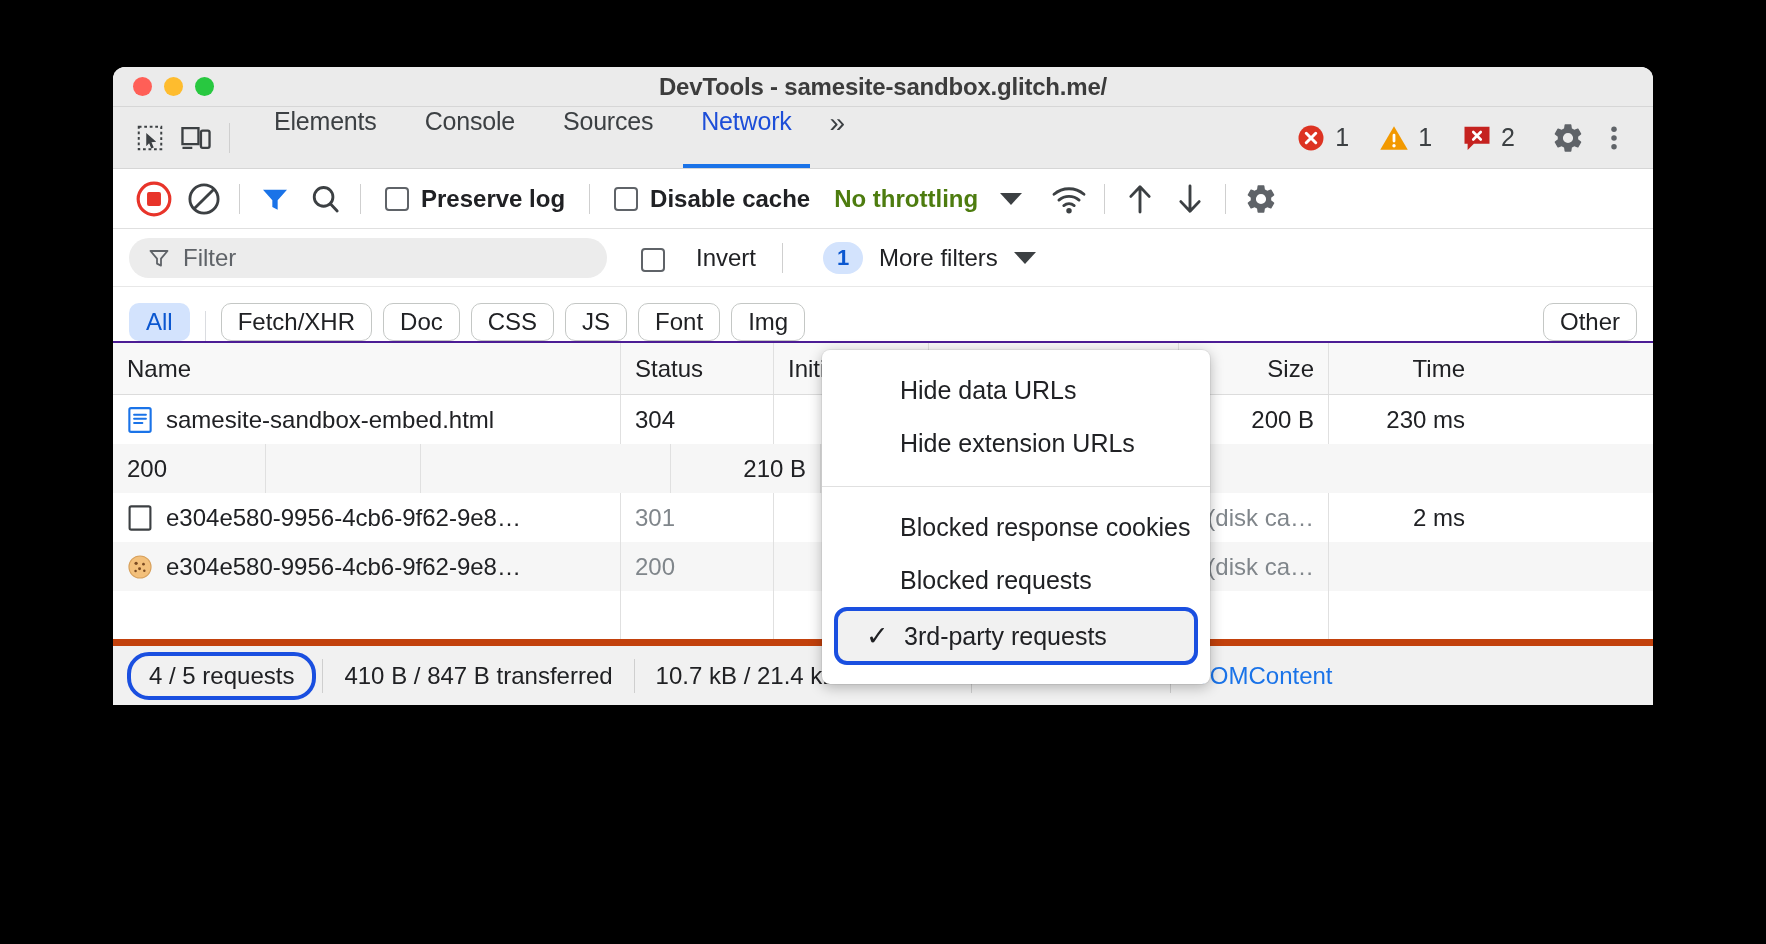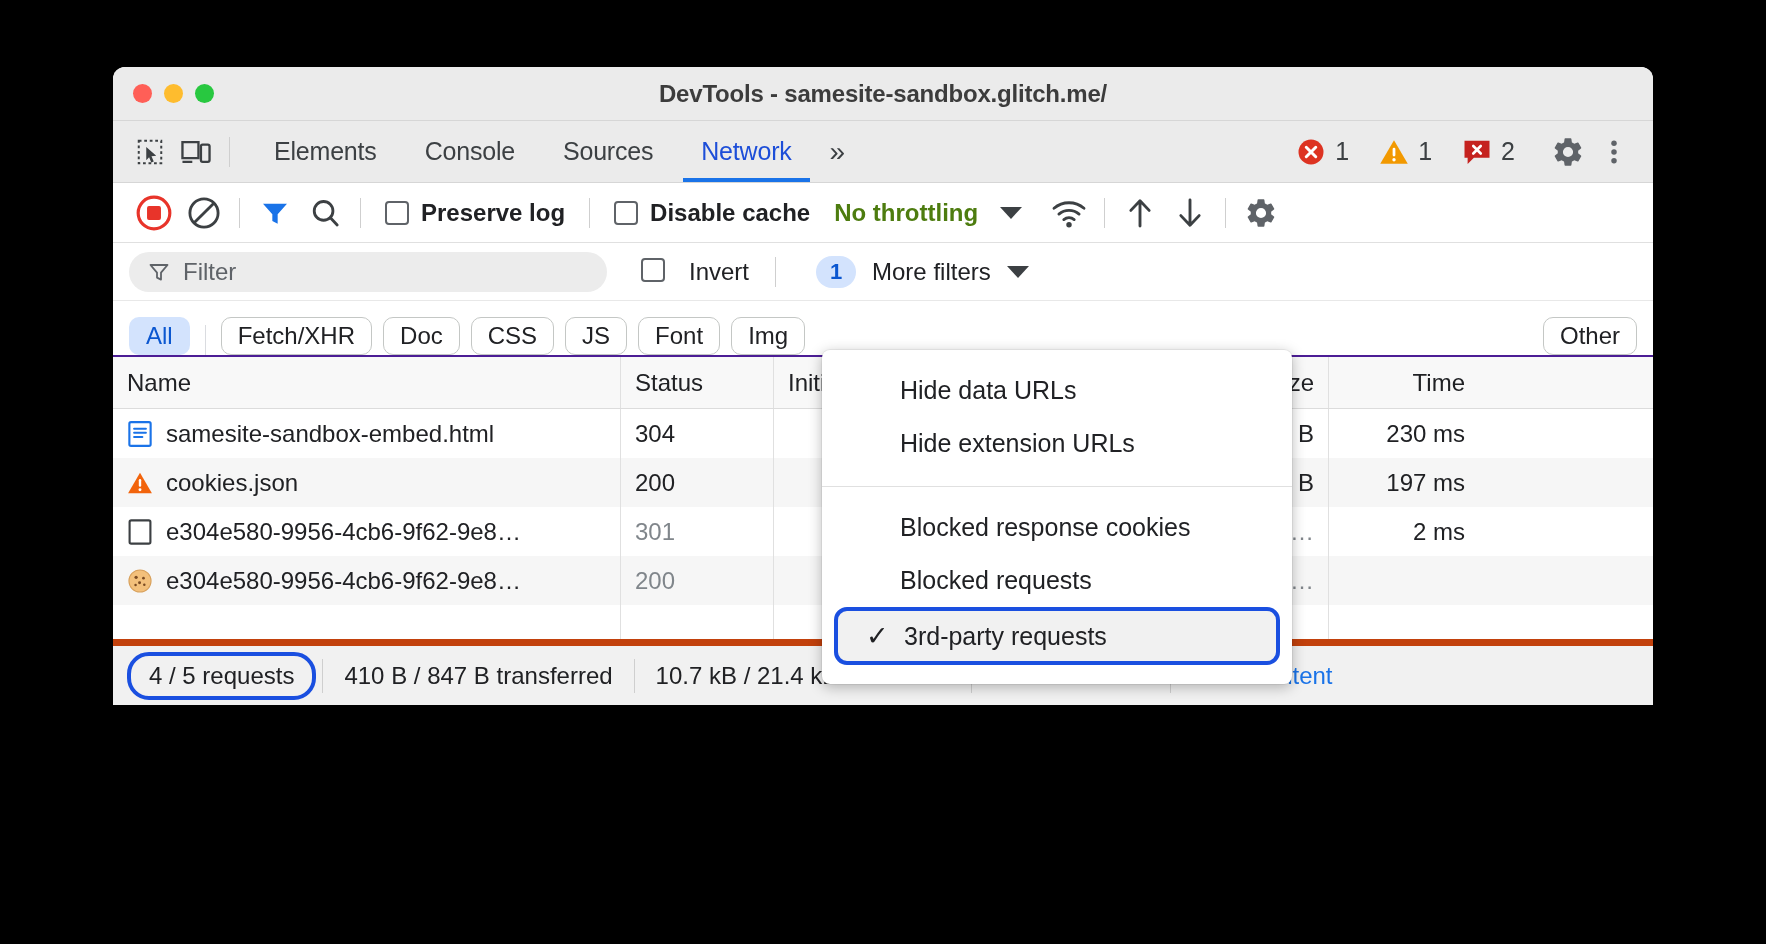--- a/index.html
+++ b/index.html
@@ -17,21 +17,21 @@
     left: 113px; top: 67px;
     width: 1540px; height: 638px;
     background: #ffffff;
     border-radius: 12px 12px 0 0;
     overflow: hidden;
     box-shadow: 0 2px 14px rgba(0,0,0,0.35);
   }
 
   
   .titlebar {
-    height: 54px;
+    height: 40px;
     background: #ebebeb;
     border-bottom: 1px solid #d6d6d6;
     display: flex; align-items: center;
     position: relative;
   }
   .traffic { display: flex; gap: 12px; margin-left: 20px; }
   .tl { width: 19px; height: 19px; border-radius: 50%; }
   .tl.red { background: #ff5f57; }
   .tl.yellow { background: #febc2e; }
   .tl.green { background: #28c840; }
@@ -51,21 +51,21 @@
     padding-left: 14px;
   }
   .tool-icon {
     width: 46px; height: 46px;
     display: flex; align-items: center; justify-content: center;
     color: #5f6368;
   }
   .vsep { width: 1px; height: 30px; background: #cfcfcf; margin: 0 10px; }
   .tabs { display: flex; align-items: center; height: 100%; margin-left: 10px; }
   .tab {
-    height: 100%; display: flex; align-items: center;
+    height: 100%; display: flex; 
     padding: 0 24px;
     font-size: 25px; color: #3c4043;
     position: relative;
     letter-spacing: -0.2px;
   }
   .tab.active { color: #1d4ed8; }
   .tab.active::after {
     content:""; position: absolute; left: 6px; right: 6px; bottom: 0;
     height: 4px; background: #1a73e8;
   }
@@ -116,21 +116,21 @@
     padding: 0 16px;
     border-bottom: 1px solid #e8e8e8;
   }
   .filter-input {
     flex: 0 0 auto; width: 478px; height: 40px;
     background: #ececec; border-radius: 20px;
     display: flex; align-items: center; gap: 12px;
     padding: 0 18px;
   }
   .filter-ph { font-size: 24px; color: #5f6368; }
-  .invert { display: flex; align-items: flex-start; gap: 24px; margin-left: 34px; }
+  .invert { display: flex; align-items: flex-end; gap: 31px; margin-left: 34px; }
   .morefilters {
     display:flex; align-items:center; gap: 16px; margin-left: 30px;
     font-size: 24px; color: #202124;
   }
   .mf-badge {
     width: 40px; height: 32px; border-radius: 16px;
     background: #d3e3fd; color: #0b57d0;
     font-size: 22px; font-weight: bold;
     display:flex; align-items:center; justify-content:center;
   }
@@ -190,21 +190,21 @@
   .sb-item.highlight {
     border: 4px solid #1a4fe0; border-radius: 22px;
     padding: 6px 18px; margin-right: 6px;
   }
   .sb-item.link { color: #1a73e8; }
 
   
   .menu {
     position: absolute;
     left: 709px; top: 283px;
-    width: 470px; height: 334px;
+    width: 388px; height: 334px;
     background: #fff;
     border-radius: 8px;
     box-shadow: 0 3px 14px rgba(0,0,0,0.28), 0 0 0 1px rgba(0,0,0,0.05);
     padding: 14px 0 10px 0;
     z-index: 50;
   }
   .mi {
     height: 53px; display: flex; align-items: center;
     padding-left: 78px; font-size: 25px; color: #202124;
     position: relative;
@@ -472,30 +472,20 @@
       <div class="c-type"></div>
       <div class="c-size">
         <span class="cell-txt">200 B</span>
       </div>
       <div class="c-time">
         <span class="cell-txt">230 ms</span>
       </div>
     </div>
 
     <div class="trow alt">
-      <div class="c-name">
-        <span class="rowicon">
-          <svg width="26" height="24" viewBox="0 0 24 22">
-            <path d="M12 1.6 L23 20.4 H1 Z" fill="#f2640c"></path>
-            <rect x="10.9" y="7.4" width="2.2" height="7" rx="1.1" fill="#fff"></rect>
-            <circle cx="12" cy="17.3" r="1.35" fill="#fff"></circle>
-          </svg>
-        </span>
-        <span class="cell-txt">cookies.json</span>
-      </div>
       <div class="c-status">
         <span class="cell-txt">200</span>
       </div>
       <div class="c-init"></div>
       <div class="c-type"></div>
       <div class="c-size">
         <span class="cell-txt">210 B</span>
       </div>
       <div class="c-time">
         <span class="cell-txt">197 ms</span>

